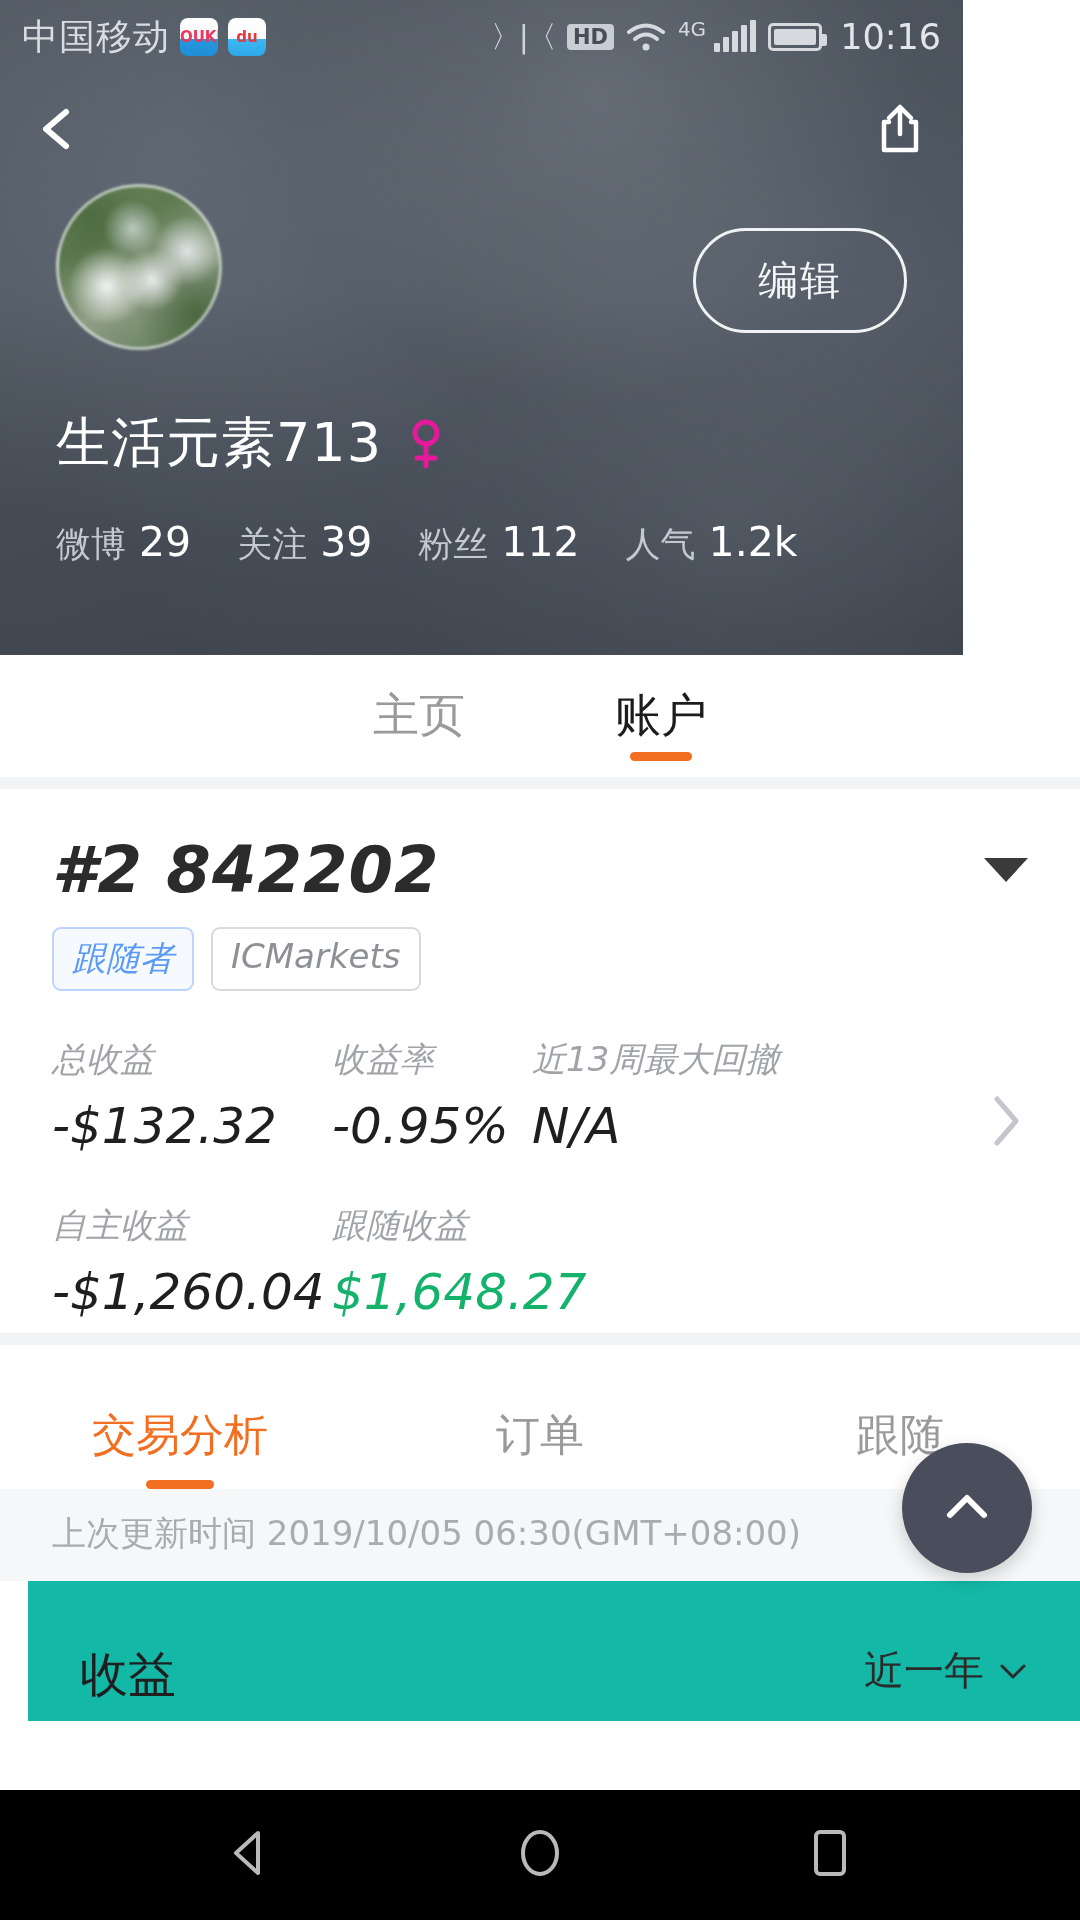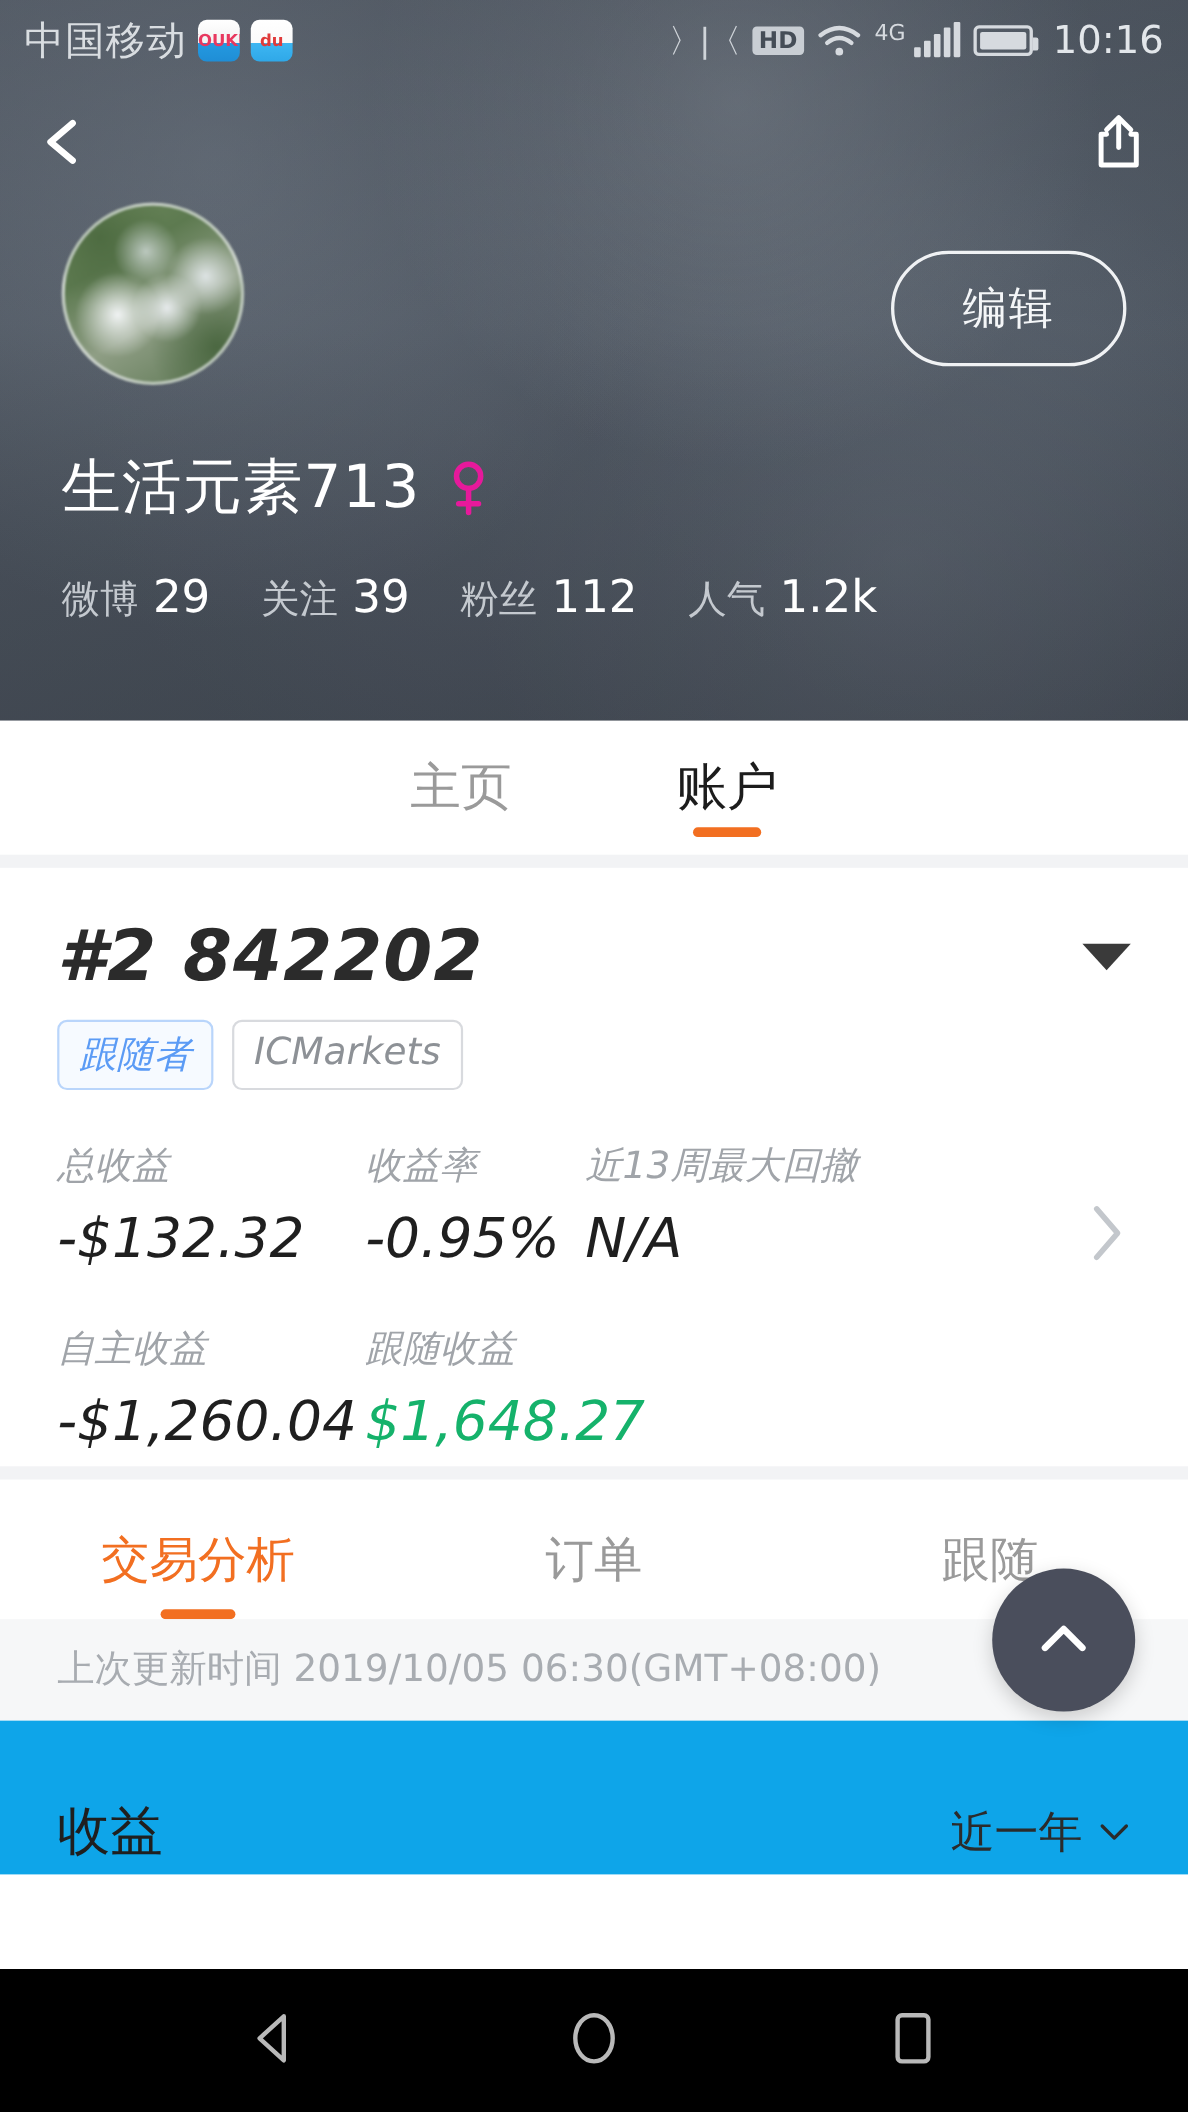--- a/index.html
+++ b/index.html
@@ -6,21 +6,21 @@
   html, body {
     width:1080px; height:1920px;
     background:#ffffff;
     font-family:"DejaVu Sans","Liberation Sans",sans-serif;
     overflow:hidden;
   }
 
   
   .hero{
     position:relative;
-    width:1080px; height:655px;
+    width:963px; height:655px;
     background:
       radial-gradient(circle at 18% 22%, rgba(120,130,142,.55) 0%, rgba(120,130,142,0) 42%),
       radial-gradient(circle at 62% 14%, rgba(150,158,168,.45) 0%, rgba(150,158,168,0) 38%),
       radial-gradient(circle at 88% 34%, rgba(96,106,118,.55) 0%, rgba(96,106,118,0) 44%),
       radial-gradient(circle at 40% 60%, rgba(88,96,108,.5) 0%, rgba(88,96,108,0) 46%),
       radial-gradient(circle at 76% 78%, rgba(118,126,138,.42) 0%, rgba(118,126,138,0) 40%),
       linear-gradient(160deg,#5a626d 0%,#4a525c 45%,#3e454f 100%);
     overflow:hidden;
   }
   .hero::after{
@@ -142,21 +142,21 @@
   .mlabel{ font-size:34px; color:#a0a4a9; }
   .mvalue{ font-size:50px; color:#1f1f1f; margin-top:14px; letter-spacing:0; }
   .mvalue.green{ color:#15b26b; }
   .mrow2{ margin-top:48px; }
   .mrow2 .mcell.c1{ width:280px; }
   .chev-right{
     position:absolute; right:4px; top:56px; width:34px; height:56px;
   }
 
   
-  .subtabs{ display:flex; margin-top:44px; background:#fff; }
+  .subtabs{ display:flex; margin-top:61px; background:#fff; }
   .stab{ flex:1; text-align:center; position:relative; padding-bottom:24px; }
   .stab span{ font-size:44px; color:#9a9a9a; }
   .stab.active span{ color:#f26f21; }
   .stab.active::after{
     content:""; position:absolute; bottom:0; left:50%; transform:translateX(-50%);
     width:68px; height:9px; border-radius:5px; background:#f26f21;
   }
 
   .updated{
     background:#f6f7f8; padding:22px 52px 24px;
@@ -166,22 +166,22 @@
 
   .fab{
     position:absolute; right:48px; top:-46px;
     width:130px; height:130px; border-radius:50%;
     background:#4a4e5c; display:flex; align-items:center; justify-content:center;
     box-shadow:0 6px 18px rgba(0,0,0,.18);
   }
 
   
   .earnings{
-    background:#0ea5e9; display:flex; align-items:center;
-    padding:62px 52px 0; height:140px;
+    background:#14b8a6; display:flex; align-items:flex-start;
+    padding:62px 52px 0; height:140px;margin-left:28px;
   }
   .earn-title{ font-size:48px; color:#1f1f1f; }
   .earn-range{ margin-left:auto; display:flex; align-items:center; gap:14px; }
   .earn-range span{ font-size:40px; color:#2b2b2b; }
 
   
   .navbar{
     position:absolute; left:0; bottom:0; width:1080px; height:130px;
     background:#000; display:flex; align-items:center; justify-content:center; gap:230px;
   }

